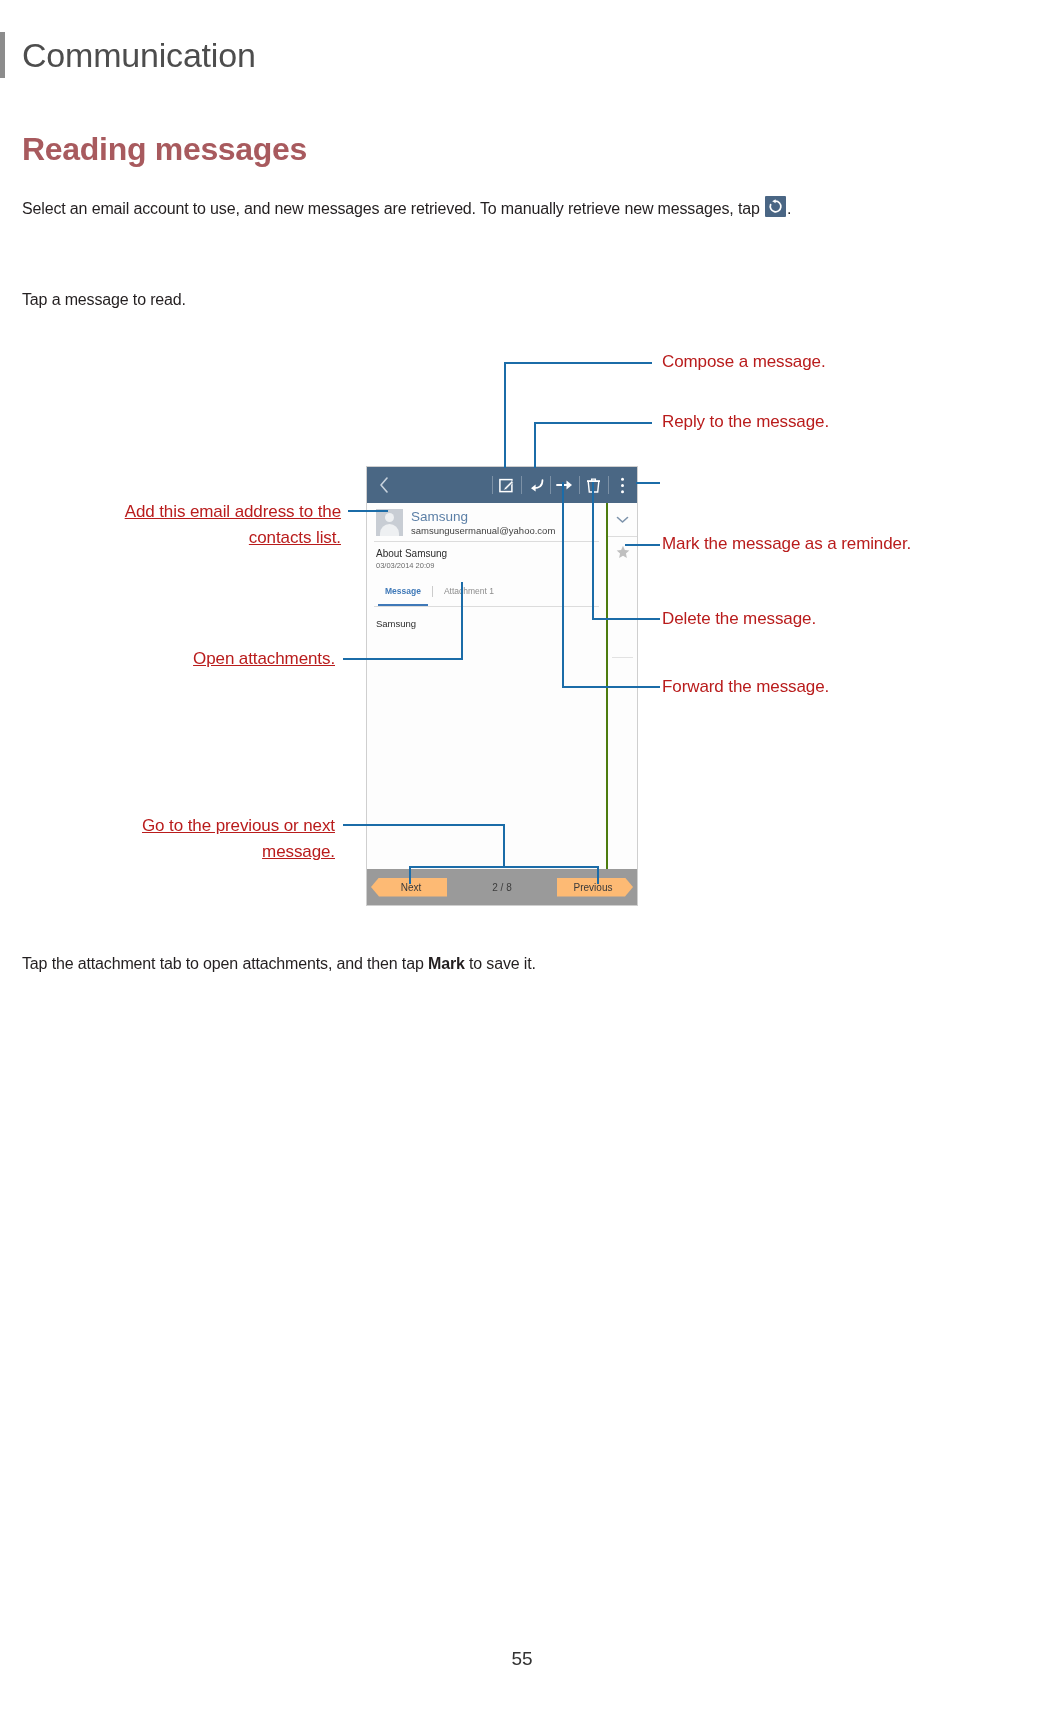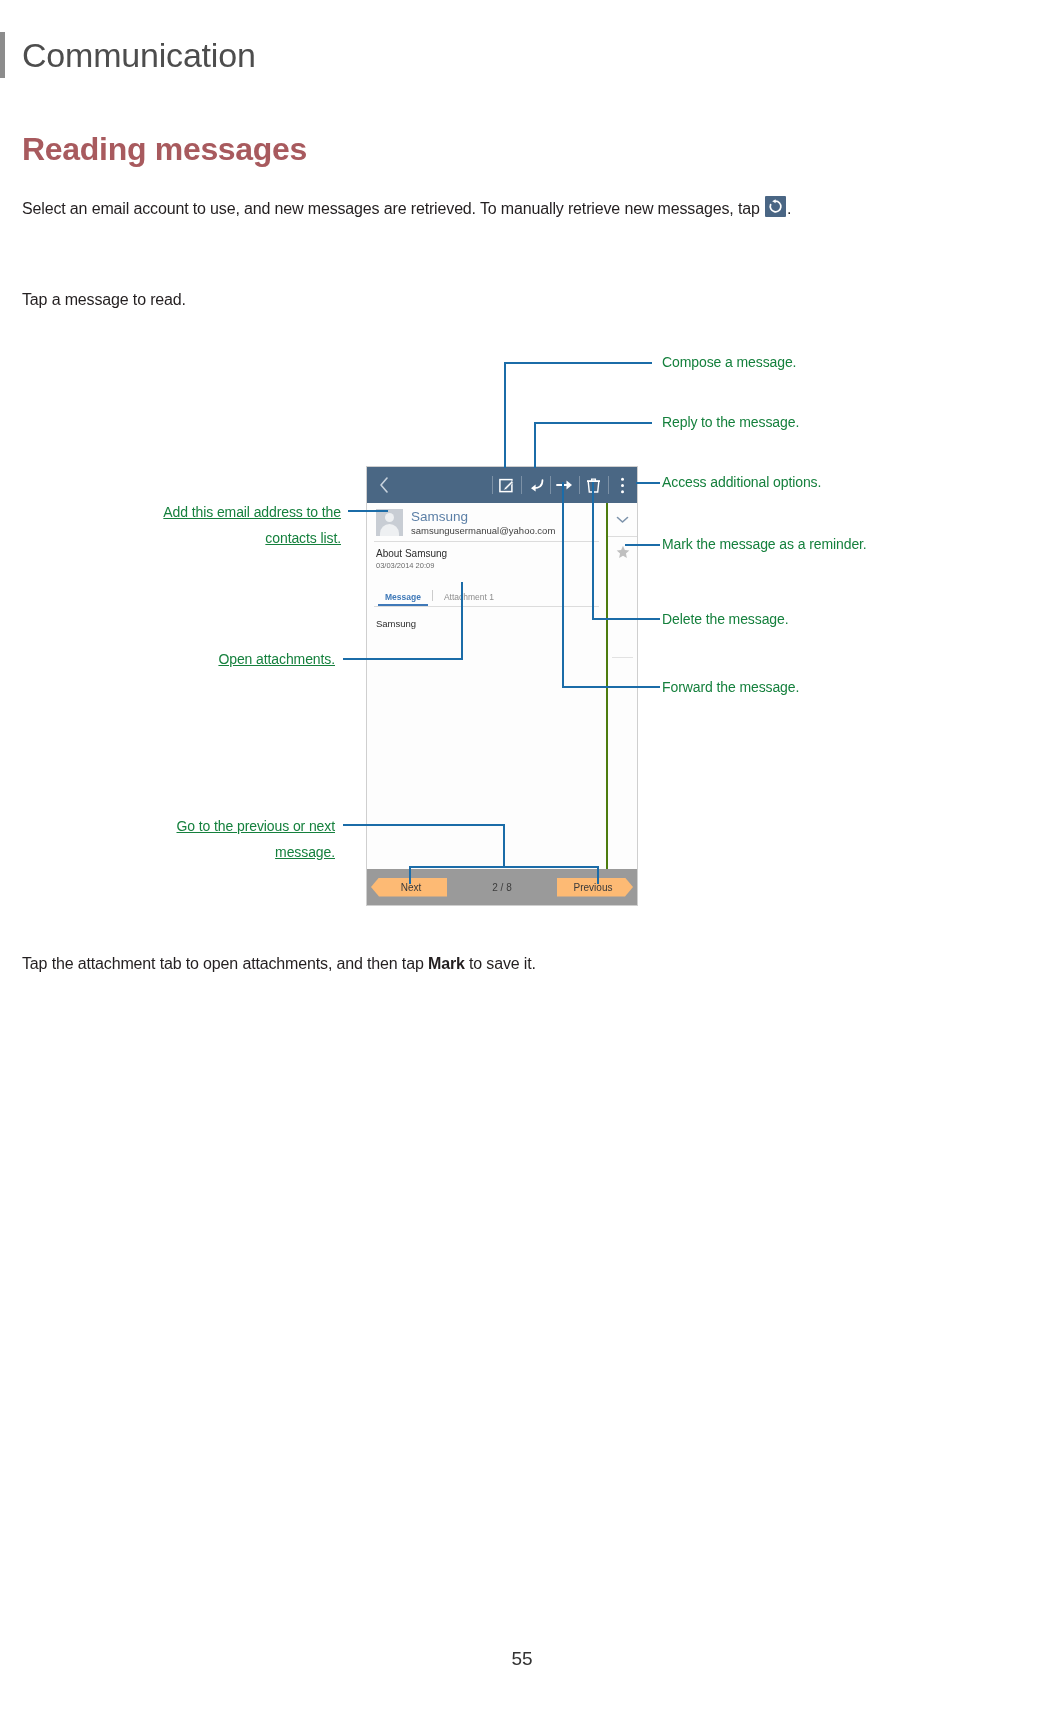--- a/index.html
+++ b/index.html
@@ -208,21 +208,20 @@
     margin: 0 7px;
   }
 
   .subject-block { padding: 6px 0 0 9px; }
   .subject-line { font-size: 10px; color: #2d2d2d; }
   .subject-date { font-size: 7.5px; color: #6b6b6b; margin-top: 2px; }
 
   
   .tabs {
     display: flex;
-    align-items: flex-end;
     margin-top: 16px;
     padding-left: 9px;
     height: 20px;
   }
   .tab {
     font-size: 8.5px;
     padding: 0 9px 4px 9px;
     position: relative;
   }
   .tab.active { color: #3f79b8; font-weight: bold; }
@@ -274,23 +273,23 @@
     padding: 0 12px;
     position: relative;
   }
   .nav-chip.left  { clip-path: polygon(8px 0, 100% 0, 100% 100%, 8px 100%, 0 50%); padding-left: 16px; min-width: 76px; }
   .nav-chip.right { clip-path: polygon(0 0, calc(100% - 8px) 0, 100% 50%, calc(100% - 8px) 100%, 0 100%); padding-right: 16px; min-width: 76px; }
   .nav-count { font-size: 10px; color: #3d3d3d; }
 
   
   .anno {
     position: absolute;
-    font-size: 14px;
+    font-size: 17px;
     line-height: 26px;
-    color: #15803d;
+    color: #b91c1c;
     letter-spacing: -0.1px;
   }
   .anno.right { text-align: left; }
   .anno.left  { text-align: right; text-decoration: underline; }
 
   .leader { position: absolute; background: #1b6ca8; }
   .leader.h { height: 2px; }
   .leader.v { width: 2px; }
 
   
@@ -440,21 +439,20 @@
   <div class="leader h" style="left:343px; top:318px; width:120px;"></div>
 
   <div class="leader h" style="left:343px; top:484px; width:162px;"></div>
   <div class="leader v" style="left:503px; top:484px; height:44px;"></div>
   <div class="leader h" style="left:409px; top:526px; width:190px;"></div>
   <div class="leader v" style="left:409px; top:526px; height:18px;"></div>
   <div class="leader v" style="left:597px; top:526px; height:18px;"></div>
 
   <div class="anno right" style="left:662px; top:9px; width:380px;">Compose a message.</div>
   <div class="anno right" style="left:662px; top:69px; width:380px;">Reply to the message.</div>
-  <div class="anno right" style="left:662px; top:129px; width:380px;">Access additional options.</div>
   <div class="anno right" style="left:662px; top:191px; width:390px;">Mark the message as a reminder.</div>
   <div class="anno right" style="left:662px; top:266px; width:380px;">Delete the message.</div>
   <div class="anno right" style="left:662px; top:334px; width:380px;">Forward the message.</div>
 
   <div class="anno left" style="left:0px; top:159px; width:341px;">
     <div>Add this email address to the</div>
     <div>contacts list.</div>
   </div>
 
   <div class="anno left" style="left:0px; top:306px; width:335px;">Open attachments.</div>

